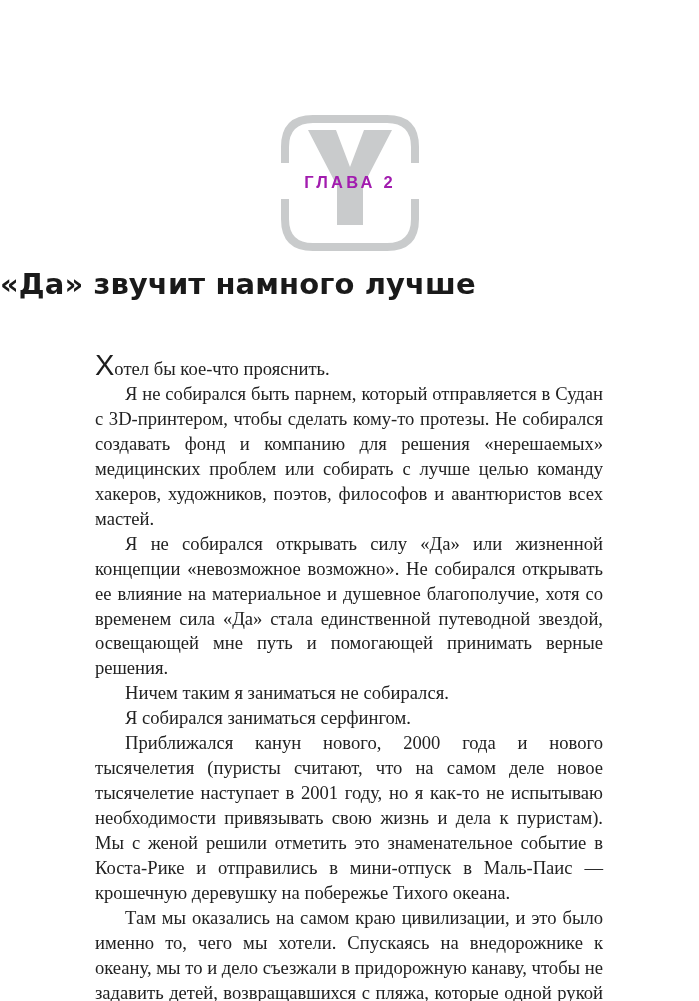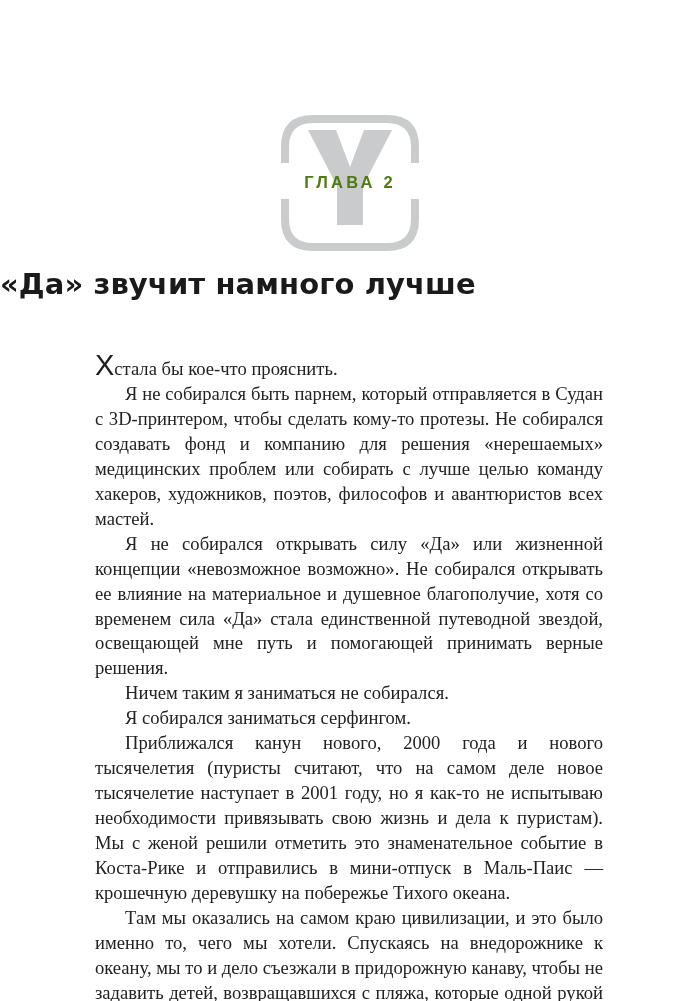--- a/index.html
+++ b/index.html
@@ -28,21 +28,21 @@
   .chapter-label {
     position: absolute;
     left: 0;
     width: 142px;
     top: 59px;
     text-align: center;
     font-family: "Liberation Sans", "DejaVu Sans", sans-serif;
     font-weight: bold;
     font-size: 16.5px;
     letter-spacing: 3.2px;
-    color: #4d7c0f;
+    color: #a21caf;
     line-height: 20px;
   }
   .chapter-title {
     position: absolute;
     left: 0;
     width: 699px;
     top: 266px;
     text-align: left;
     font-family: "DejaVu Sans", "Liberation Sans", sans-serif;
     font-weight: bold;
@@ -86,20 +86,20 @@
 
     <path d="M6,50 L6,34 Q6,6 34,6 L108,6 Q136,6 136,34 L136,50" fill="none" stroke="#c9cbcc" stroke-width="8" stroke-linecap="butt"></path>
     <path d="M6,86 L6,106 Q6,134 34,134 L108,134 Q136,134 136,106 L136,86" fill="none" stroke="#c9cbcc" stroke-width="8" stroke-linecap="butt"></path>
   </svg>
   <div class="chapter-label">ГЛАВА  2</div>
 </div>
 
 <h1 class="chapter-title" style="margin:0;">«Да» звучит намного лучше</h1>
 
 <div class="body-text">
-  <p class="first"><span class="dropcap">Х</span><span>стала бы кое-что прояснить.</span></p>
+  <p class="first"><span class="dropcap">Х</span><span>отел бы кое-что прояснить.</span></p>
   <p>Я не собирался быть парнем, который отправляется в Судан с 3D-принтером, чтобы сделать кому-то протезы. Не собирался создавать фонд и компанию для решения «нерешаемых» медицинских проблем или собирать с лучше целью команду хакеров, художников, поэтов, философов и авантюристов всех мастей.</p>
   <p>Я не собирался открывать силу «Да» или жизненной концепции «невозможное возможно». Не собирался открывать ее влияние на материальное и душевное благополучие, хотя со временем сила «Да» стала единственной путеводной звездой, освещающей мне путь и помогающей принимать верные решения.</p>
   <p>Ничем таким я заниматься не собирался.</p>
   <p>Я собирался заниматься серфингом.</p>
   <p>Приближался канун нового, 2000 года и нового тысячелетия (пуристы считают, что на самом деле новое тысячелетие наступает в 2001 году, но я как-то не испытываю необходимости привязывать свою жизнь и дела к пуристам). Мы с женой решили отметить это знаменательное событие в Коста-Рике и отправились в мини-отпуск в Маль-Паис — крошечную деревушку на побережье Тихого океана.</p>
   <p style="text-align-last: justify;">Там мы оказались на самом краю цивилизации, и это было именно то, чего мы хотели. Спускаясь на внедорожнике к океану, мы то и дело съезжали в придорожную канаву, чтобы не задавить детей, возвращавшихся с пляжа, которые одной рукой лихо управляли мотоциклом, а другой держали доску для серфинга. Для них день</p>
 </div>
 
 </body></html>

